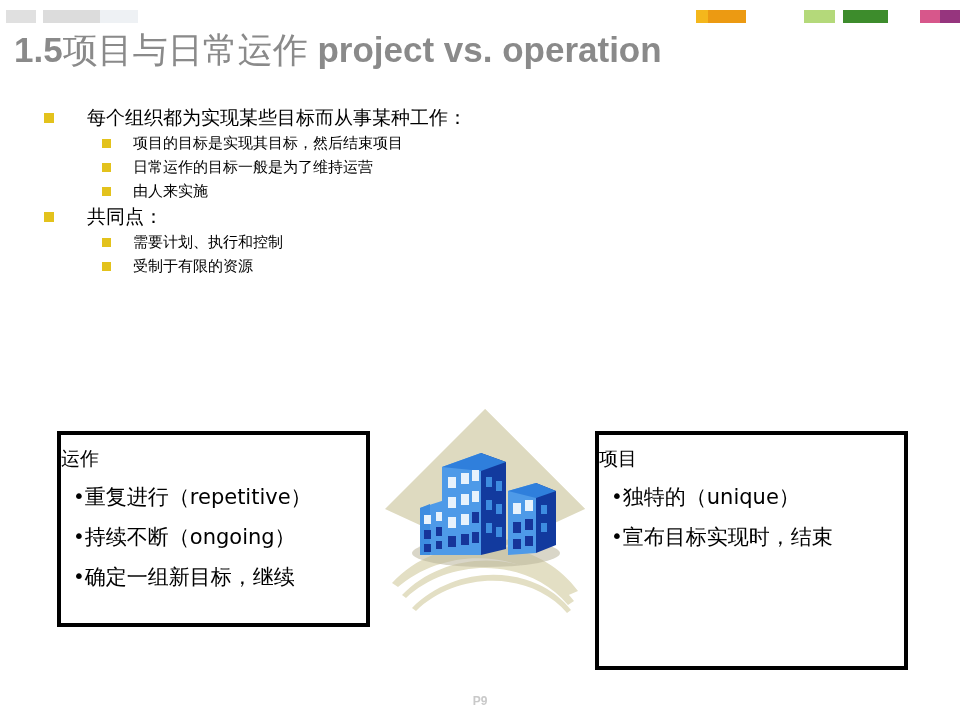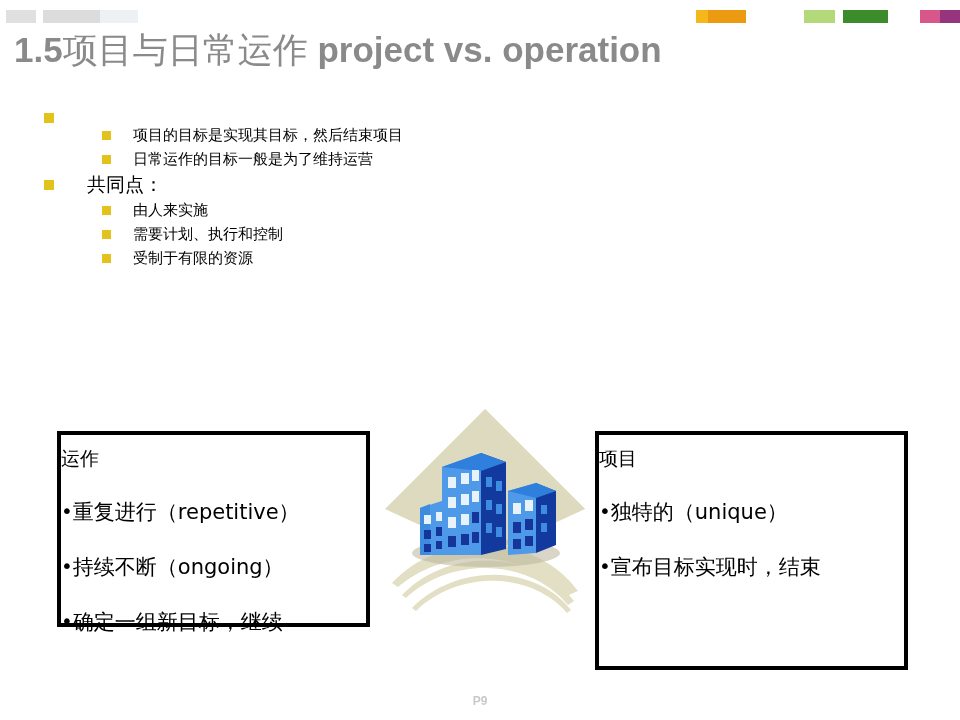--- a/index.html
+++ b/index.html
@@ -104,22 +104,22 @@
   .box-heading {
     text-align: left;
     font-size: 19px;
     line-height: 25px;
     margin-top: 11px;
     margin-bottom: 8px;
   }
   .box-line {
     font-size: 21px;
     line-height: 28px;
-    padding-left: 0;
-    margin-top: 26px;
+    padding-left: 12px;
+    margin-top: 11px;
     white-space: nowrap;
   }
   .box-line .dot {
     font-size: 20px;
     vertical-align: 1px;
   }
 
   
   #building-graphic {
     position: absolute;
@@ -158,36 +158,37 @@
 <div class="deco-bar" id="deco-pink"></div>
 <div class="deco-bar" id="deco-plum"></div>
 
 <div id="slide-title">
   <span class="num">1.5</span><span class="cjk">项目与日常运作</span><span class="latin"> project vs. operation</span>
 </div>
 
 <div id="bullet-list">
   <div class="bullet-row level-1">
     <span class="bullet-mark"></span>
+    <span class="bullet-text">每个组织都为实现某些目标而从事某种工作：</span>
   </div>
   <div class="bullet-row level-2">
     <span class="bullet-mark"></span>
     <span class="bullet-text">项目的目标是实现其目标，然后结束项目</span>
   </div>
   <div class="bullet-row level-2">
     <span class="bullet-mark"></span>
     <span class="bullet-text">日常运作的目标一般是为了维持运营</span>
   </div>
+  <div class="bullet-row level-2">
+    <span class="bullet-mark"></span>
+    <span class="bullet-text">由人来实施</span>
+  </div>
   <div class="bullet-row level-1">
     <span class="bullet-mark"></span>
     <span class="bullet-text">共同点：</span>
-  </div>
-  <div class="bullet-row level-2">
-    <span class="bullet-mark"></span>
-    <span class="bullet-text">由人来实施</span>
   </div>
   <div class="bullet-row level-2">
     <span class="bullet-mark"></span>
     <span class="bullet-text">需要计划、执行和控制</span>
   </div>
   <div class="bullet-row level-2">
     <span class="bullet-mark"></span>
     <span class="bullet-text">受制于有限的资源</span>
   </div>
 </div>

